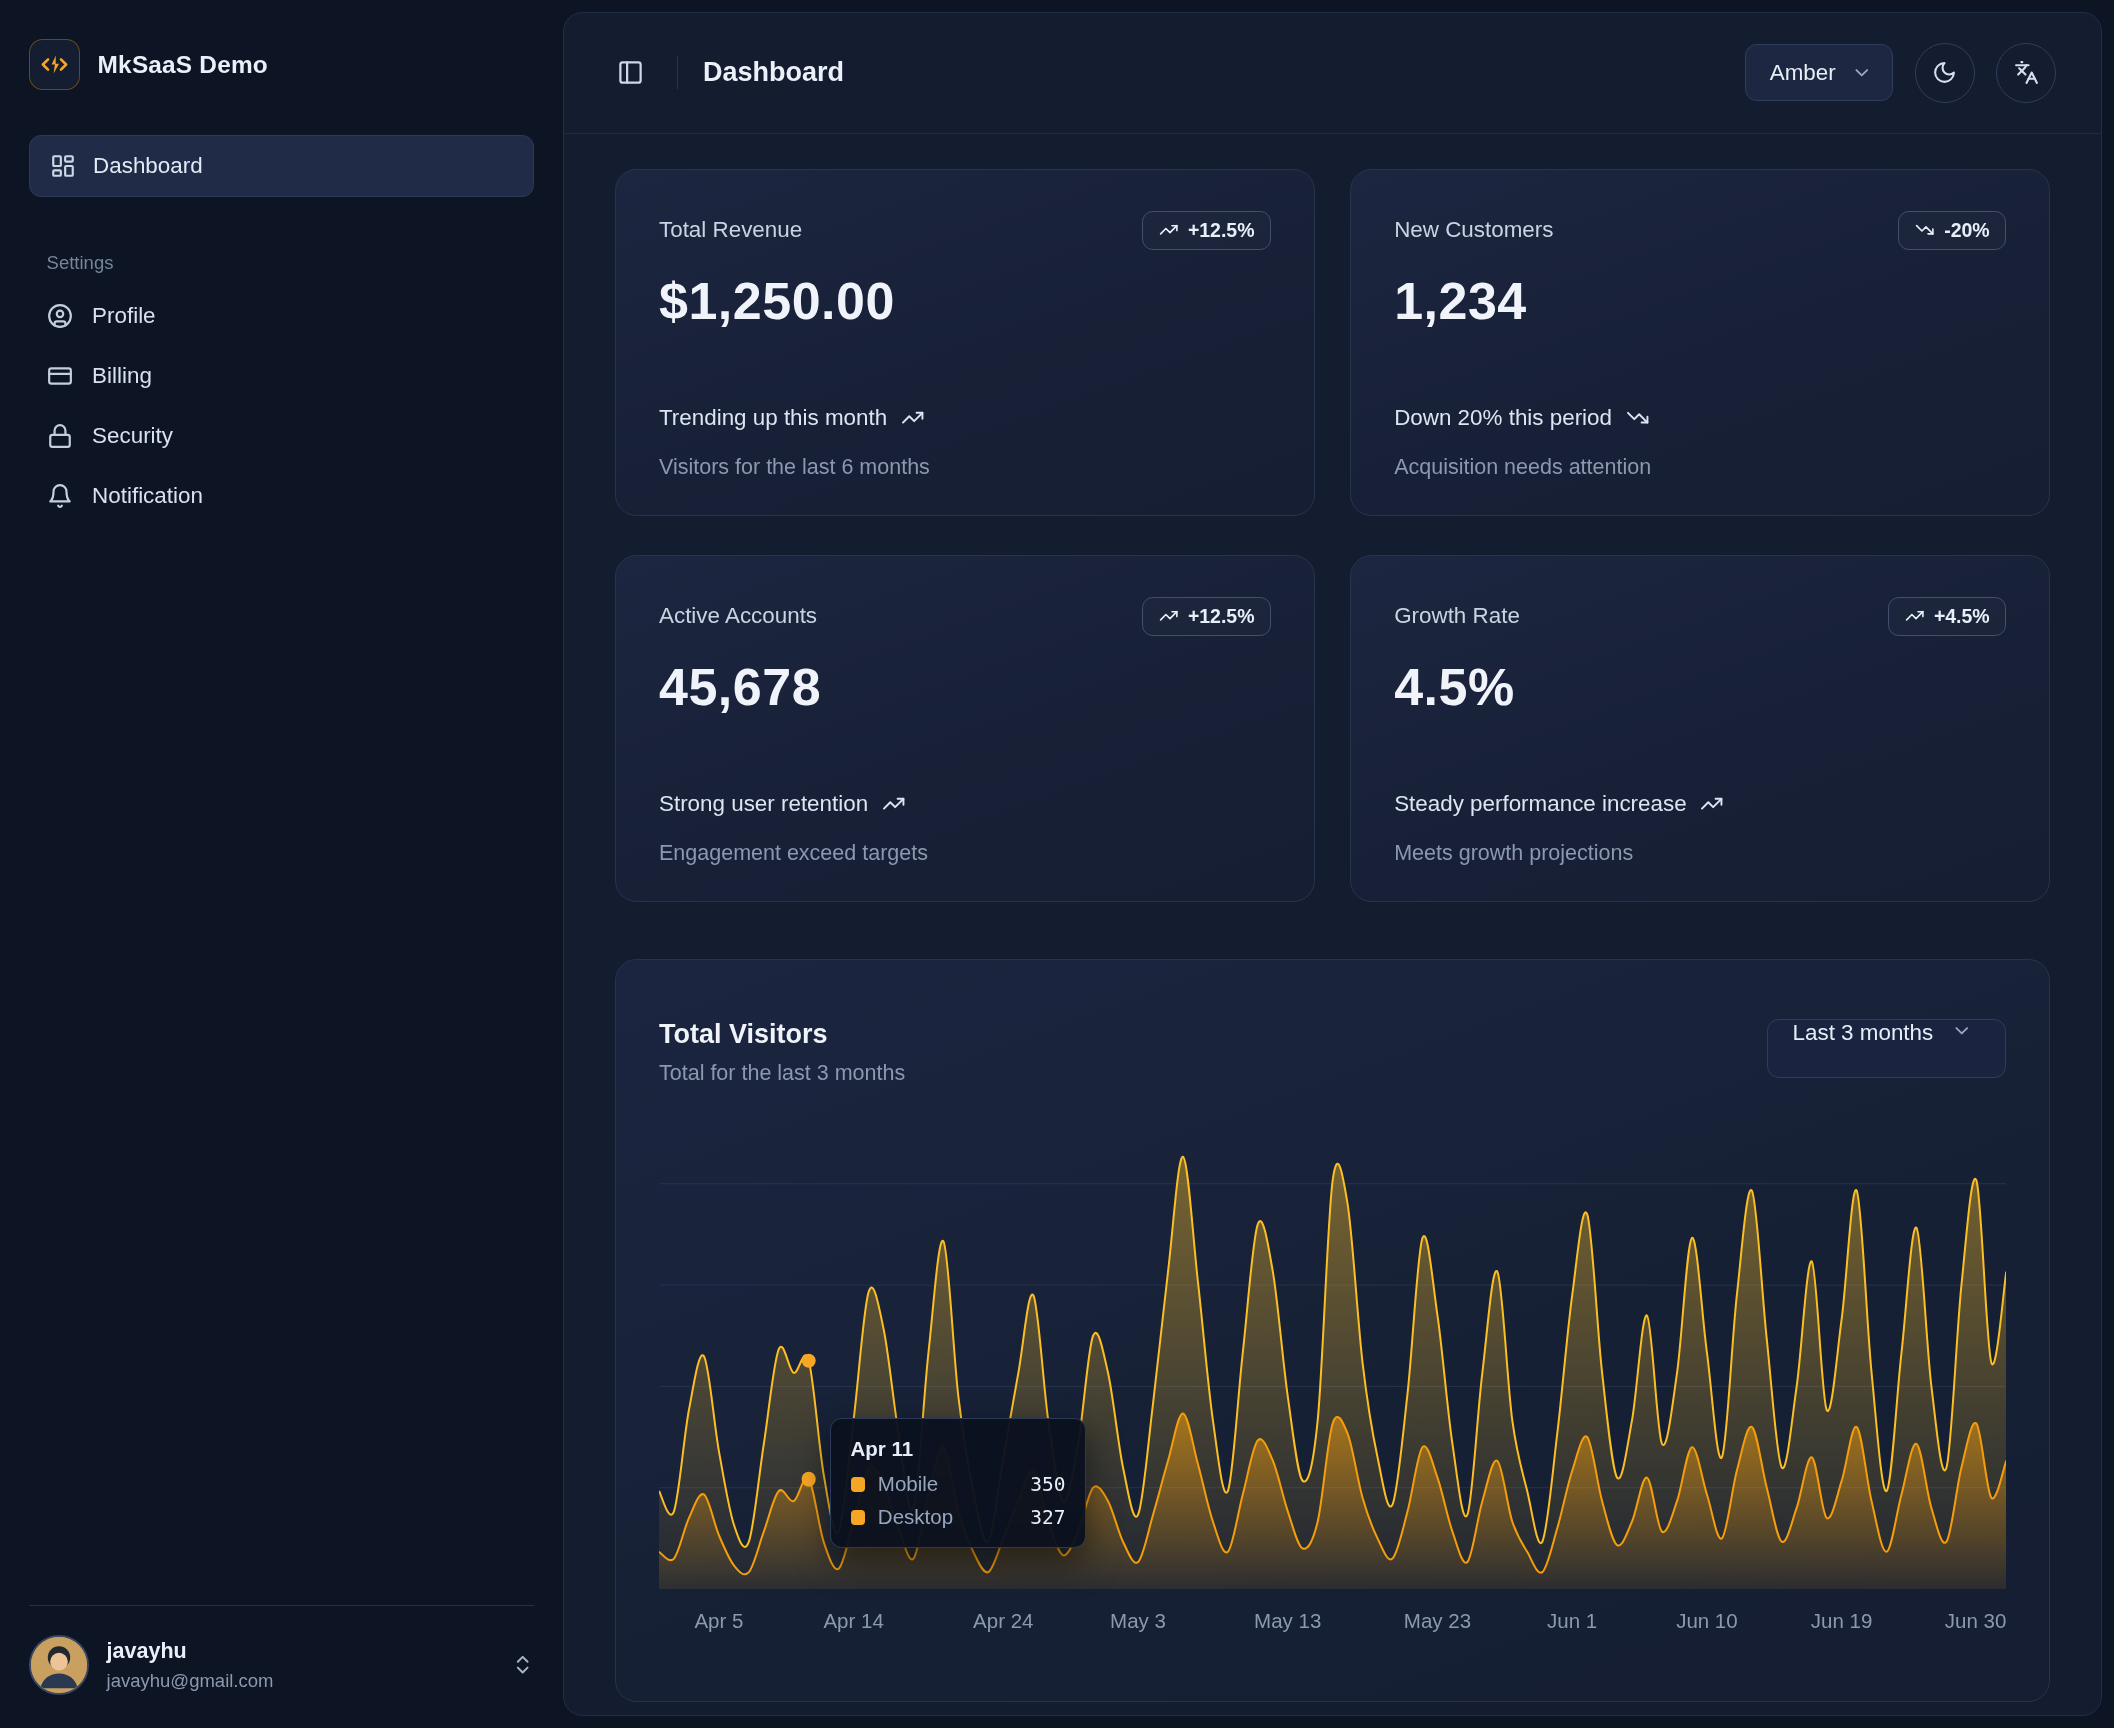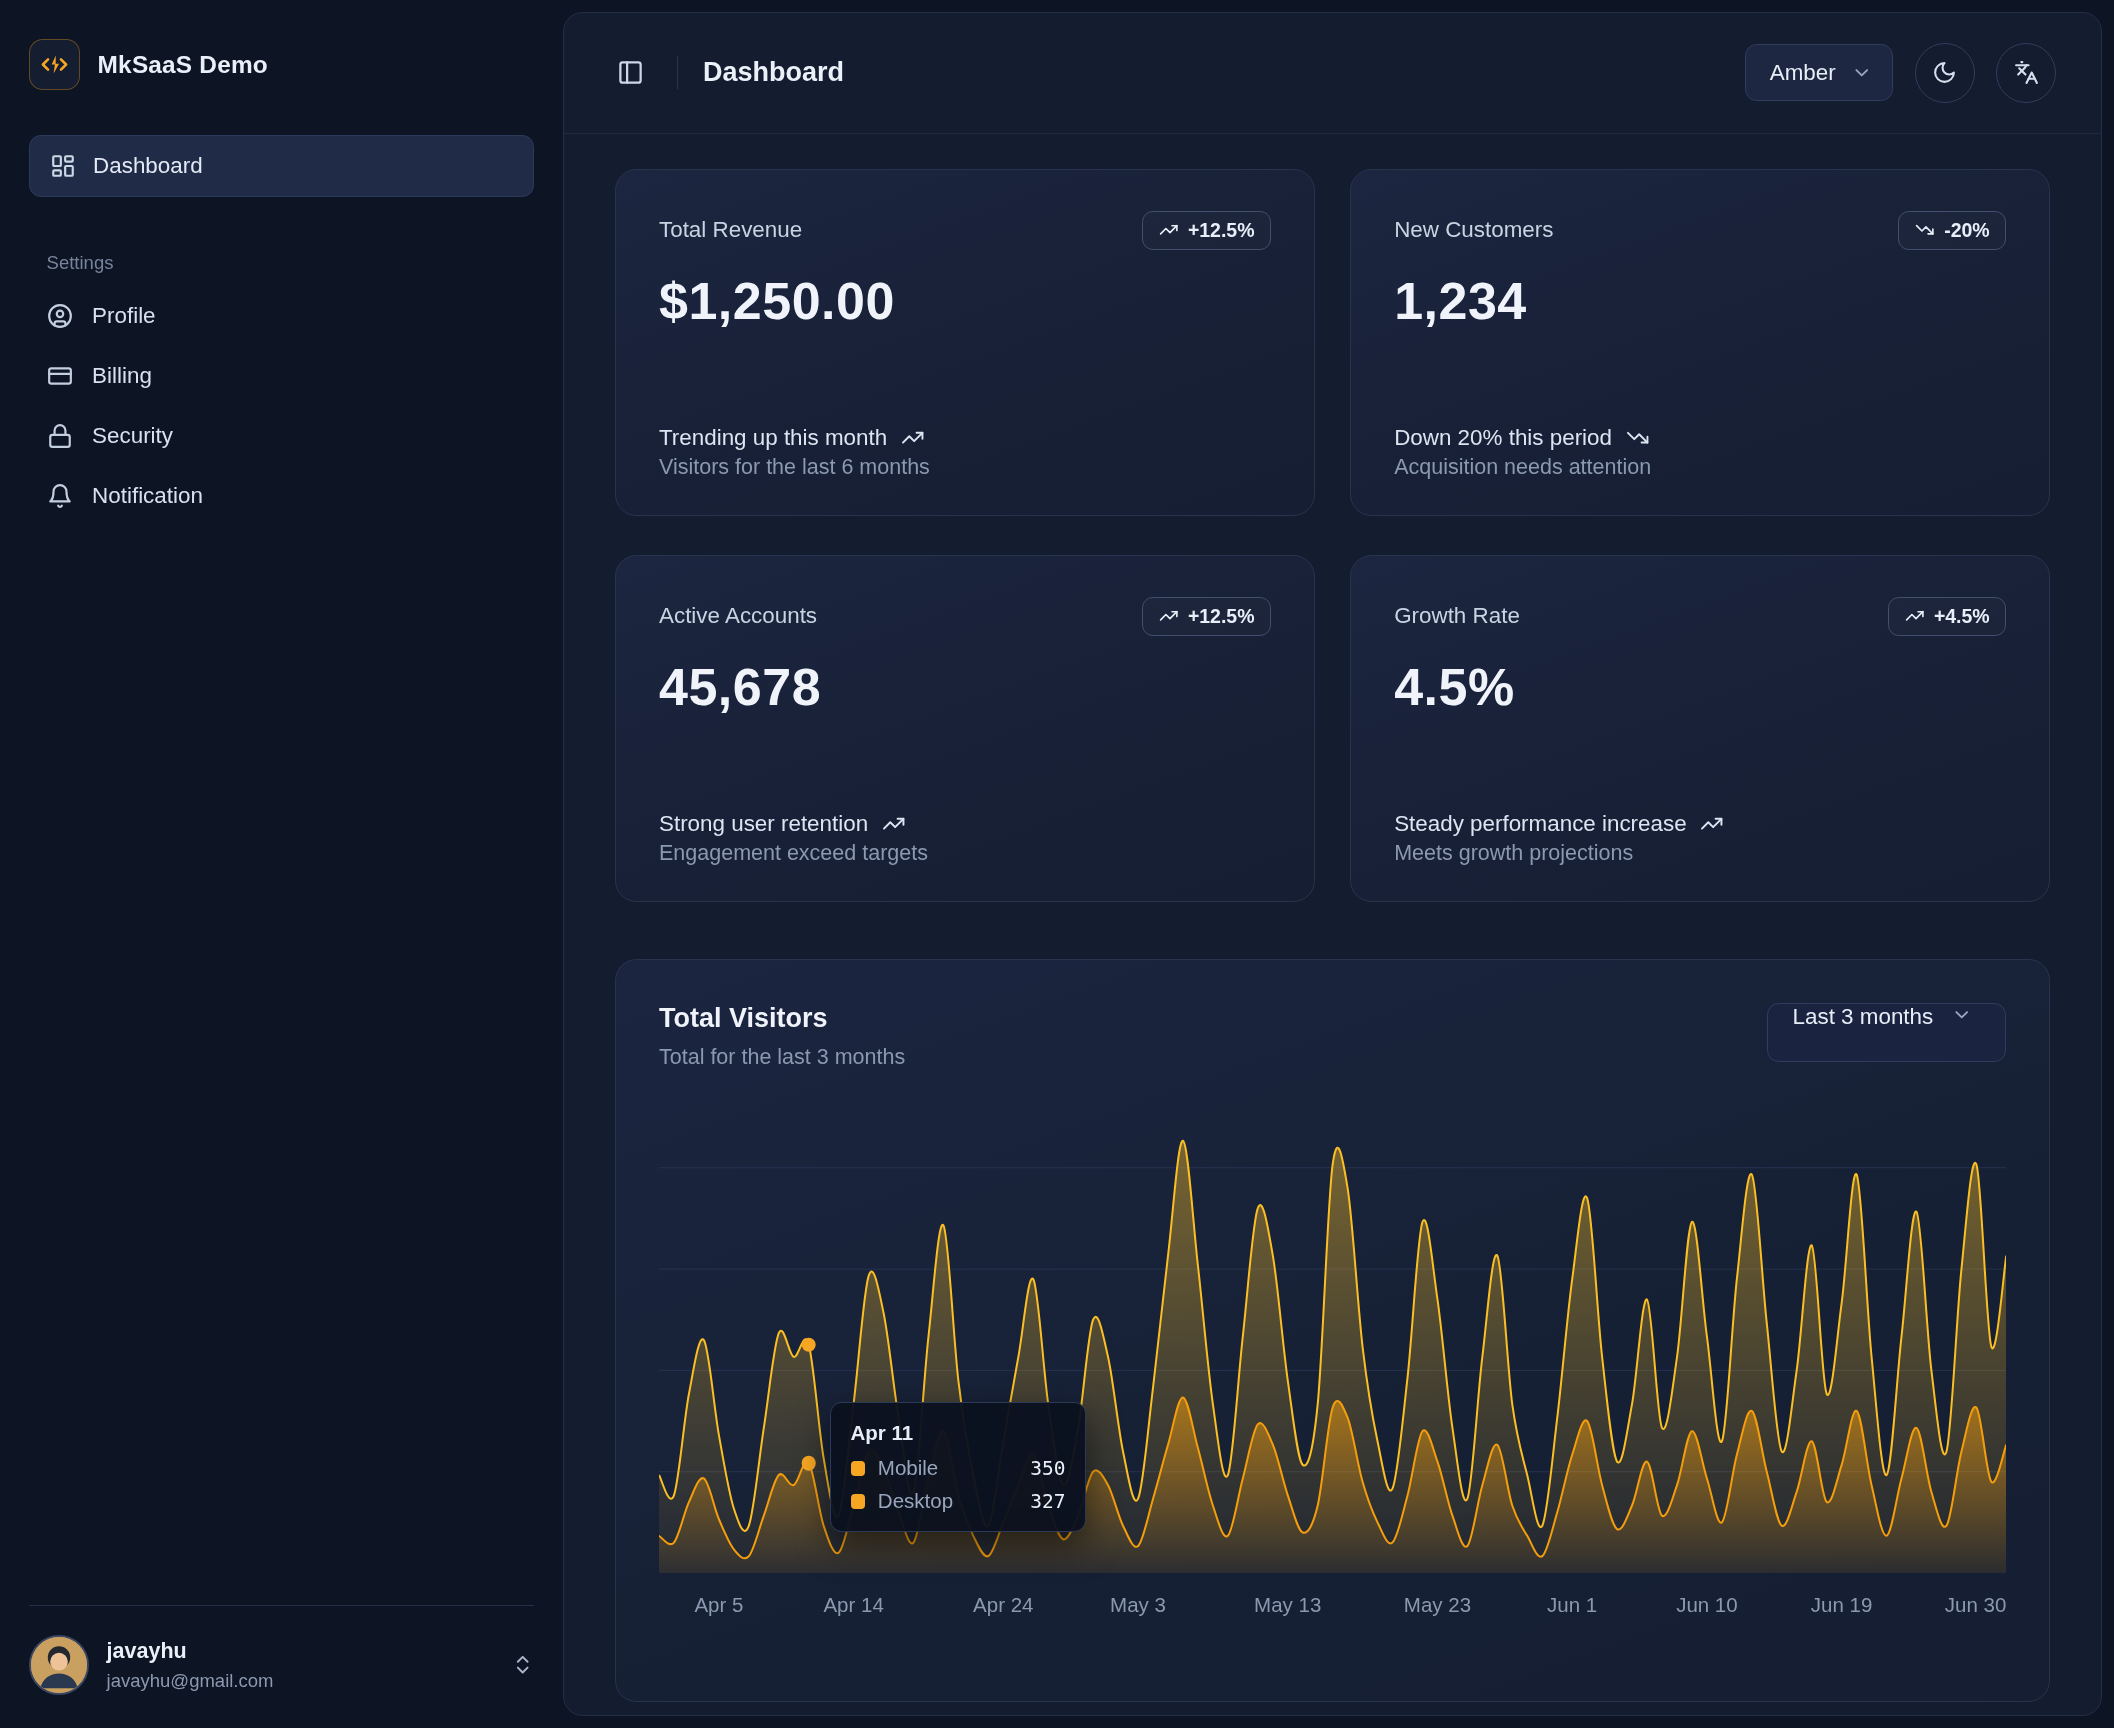--- a/index.html
+++ b/index.html
@@ -98,29 +98,29 @@
   .badge {
     display: flex; align-items: center; gap: 9.8px; height: 39px; padding: 0 15.6px;
     border: 1px solid #42506d; border-radius: 10.7px; color: #e9eff8;
     font-size: 19.5px; font-weight: 700; background: rgba(255,255,255,0.02);
   }
   .badge svg { width: 19.5px; height: 19.5px; }
   .stat-value { margin-top: 21.5px; font-size: 52px; font-weight: 700; color: #f0f4fa; letter-spacing: 0.5px; }
   .stat-bottom { position: absolute; left: 43px; right: 43px; bottom: 35px; }
   .stat-line1 { display: flex; align-items: center; gap: 13.7px; font-size: 22.4px; font-weight: 500; color: #dce5f1; }
   .stat-line1 svg { width: 23.4px; height: 23.4px; color: #dce5f1; }
-  .stat-line2 { margin-top: 4px; font-size: 21.5px; color: #8b99b0; }
+  .stat-line2 { margin-top: 24px; font-size: 21.5px; color: #8b99b0; }
 
   
   .chart-card {
     margin-top: 57px; height: 743px; padding: 43px 43px 39px;
     background: linear-gradient(160deg, #1b2540 0%, #162034 60%, #151e32 100%);
     border: 1px solid #28344e; border-radius: 21.5px; position: relative;
   }
-  .chart-header { display: flex; align-items: flex-start; justify-content: space-between; }
+  .chart-header { display: flex; align-items: flex-start; justify-content: space-between; margin-top: 16px; }
   .chart-title { font-size: 27px; font-weight: 700; color: #f0f4fa; }
   .chart-sub { margin-top: 11.7px; font-size: 21.5px; color: #8b99b0; }
   .range-select {
     height: 59px; padding: 0 33px 0 25px; border-radius: 11.7px;
     background: #1a2440; border: 1px solid #303d5c; color: #e7eef7;
     font-size: 22.4px; display: flex; align-items: flex-start; gap: 17.6px; cursor: pointer;
     font-family: Liberation Sans, sans-serif;
   }
   .range-select svg { width: 21.5px; height: 21.5px; color: #9aa8bf; }
 

